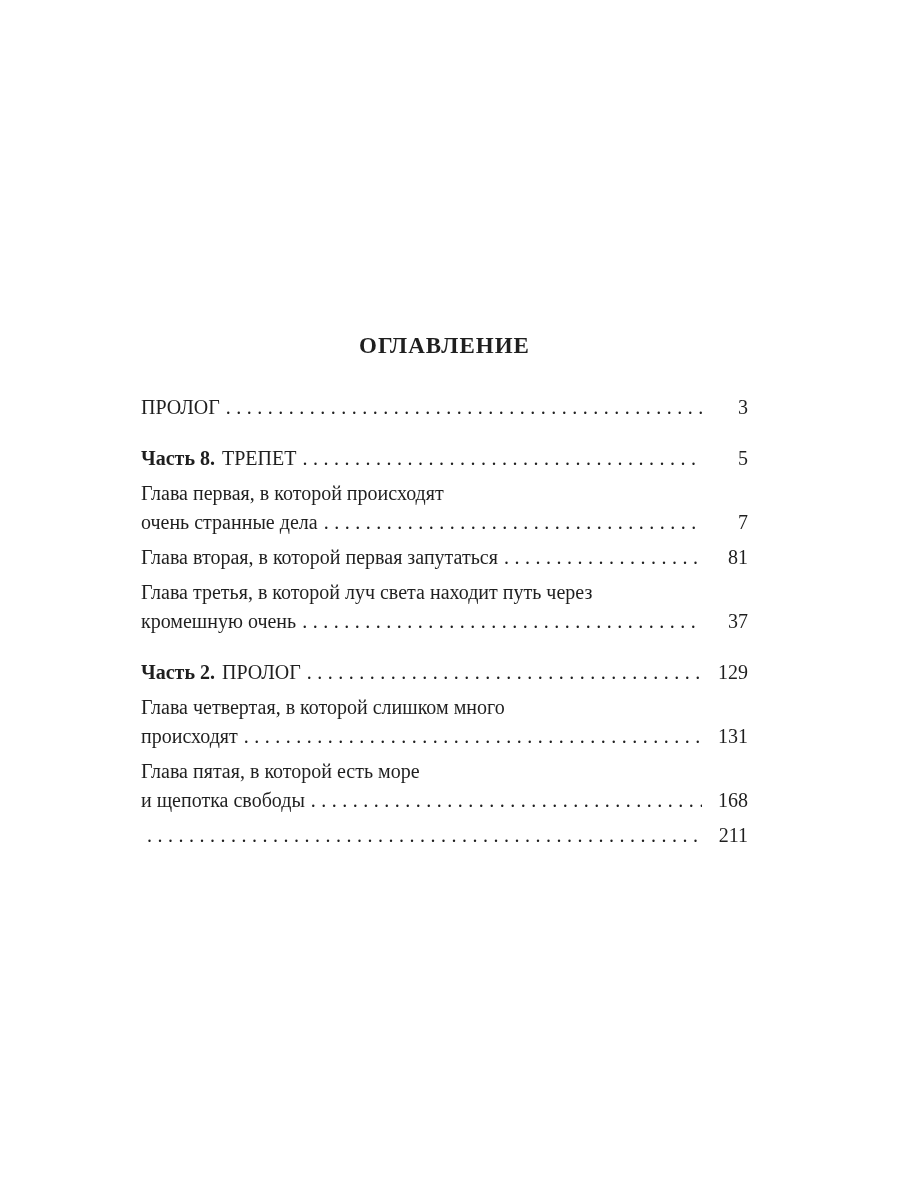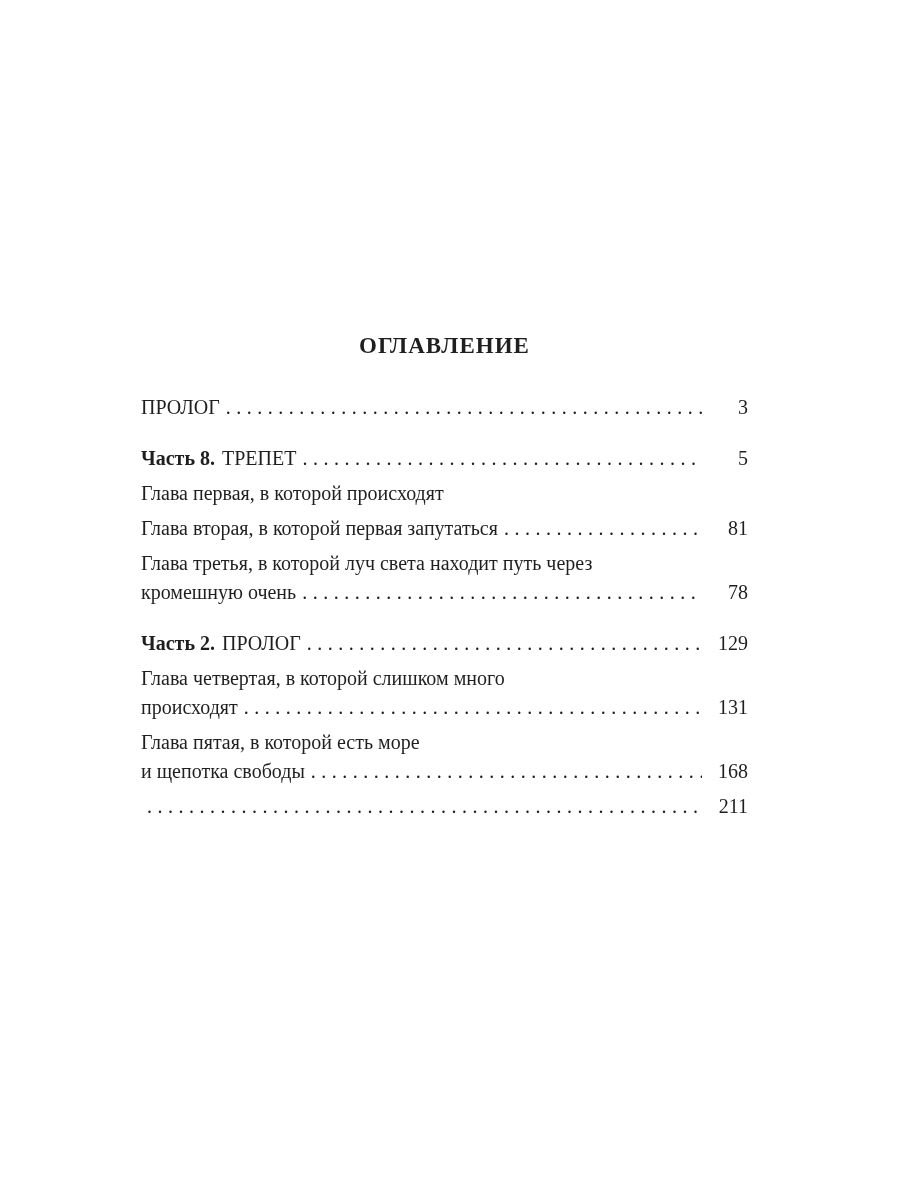--- a/index.html
+++ b/index.html
@@ -86,38 +86,43 @@
         <span class="t">ТРЕПЕТ</span>
         <span class="leader"></span>
         <span class="pg">5</span>
       </div>
     </div>
 
     <div class="entry">
       <div class="line">
         <span class="t">Глава первая, в которой происходят</span>
       </div>
+      <div class="line">
+        <span class="t">очень странные дела</span>
+        <span class="leader"></span>
+        <span class="pg">7</span>
+      </div>
     </div>
 
     <div class="entry">
       <div class="line">
         <span class="t">Глава вторая, в которой первая запутаться</span>
         <span class="leader"></span>
         <span class="pg">81</span>
       </div>
     </div>
 
     <div class="entry">
       <div class="line">
         <span class="t">Глава третья, в которой луч света находит путь через</span>
       </div>
       <div class="line">
         <span class="t">кромешную очень</span>
         <span class="leader"></span>
-        <span class="pg">78</span>
+        <span class="pg">37</span>
       </div>
     </div>
 
     <div class="entry sec">
       <div class="line">
         <span class="prefix">Часть 2.</span>
         <span class="t">ПРОЛОГ</span>
         <span class="leader"></span>
         <span class="pg">129</span>
       </div>

